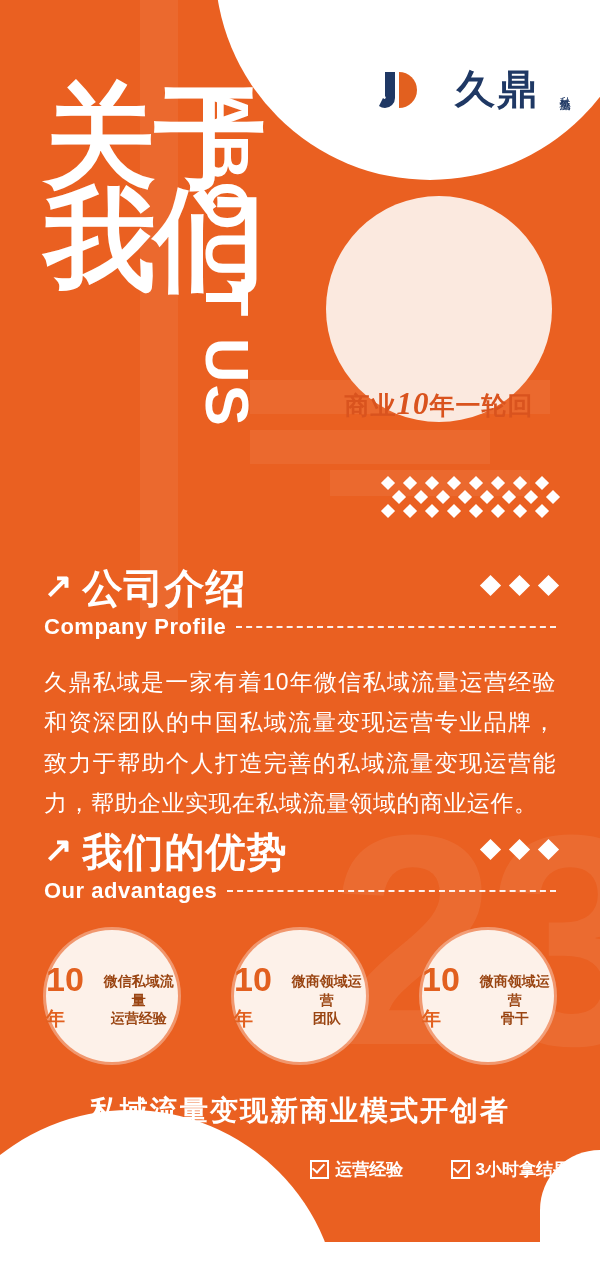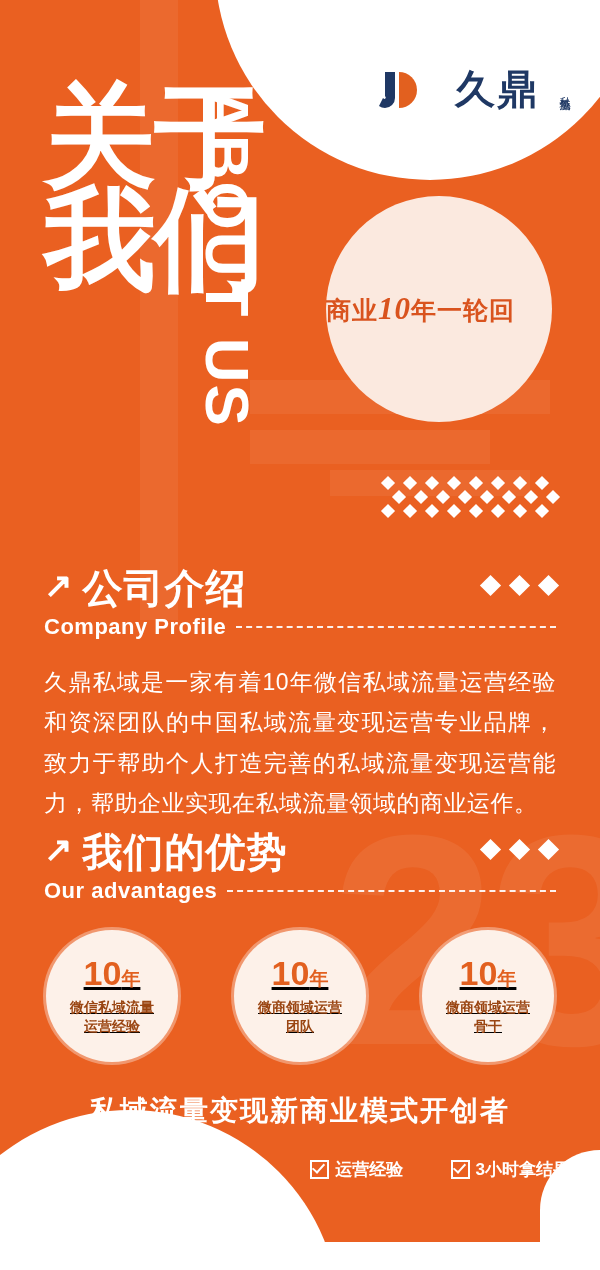--- a/index.html
+++ b/index.html
@@ -134,22 +134,22 @@
   
   .circle-badge {
     position: absolute;
     top: 196px;
     left: 326px;
     width: 226px;
     height: 226px;
     border-radius: 50%;
     background: #fbe9df;
     display: flex;
-    flex-direction: column;
-    align-items: flex-start;
+    flex-direction: row;
+    align-items: flex-end;
     justify-content: center;
     z-index: 6;
   }
   .badge-cn {
     color: #d9531e;
     font-size: 25px;
     font-weight: 700;
     font-family: "Liberation Serif", serif;
     letter-spacing: 1px;
   }
@@ -257,25 +257,24 @@
     display: flex;
     justify-content: space-between;
     z-index: 6;
   }
   .adv {
     width: 132px;
     height: 132px;
     border-radius: 50%;
     background: #fdf1e9;
     display: flex;
-    flex-direction: column;
+    flex-direction: row;
     align-items: center;
     justify-content: center;
     box-shadow: 0 0 0 3px rgba(255,255,255,0.35);
-    text-decoration: underline;
   }
   .adv-num {
     color: #e2601f;
     font-size: 34px;
     font-weight: 700;
     line-height: 1;
   }
   .adv-num small { font-size: 19px; }
   .adv-desc {
     color: #9a4512;

